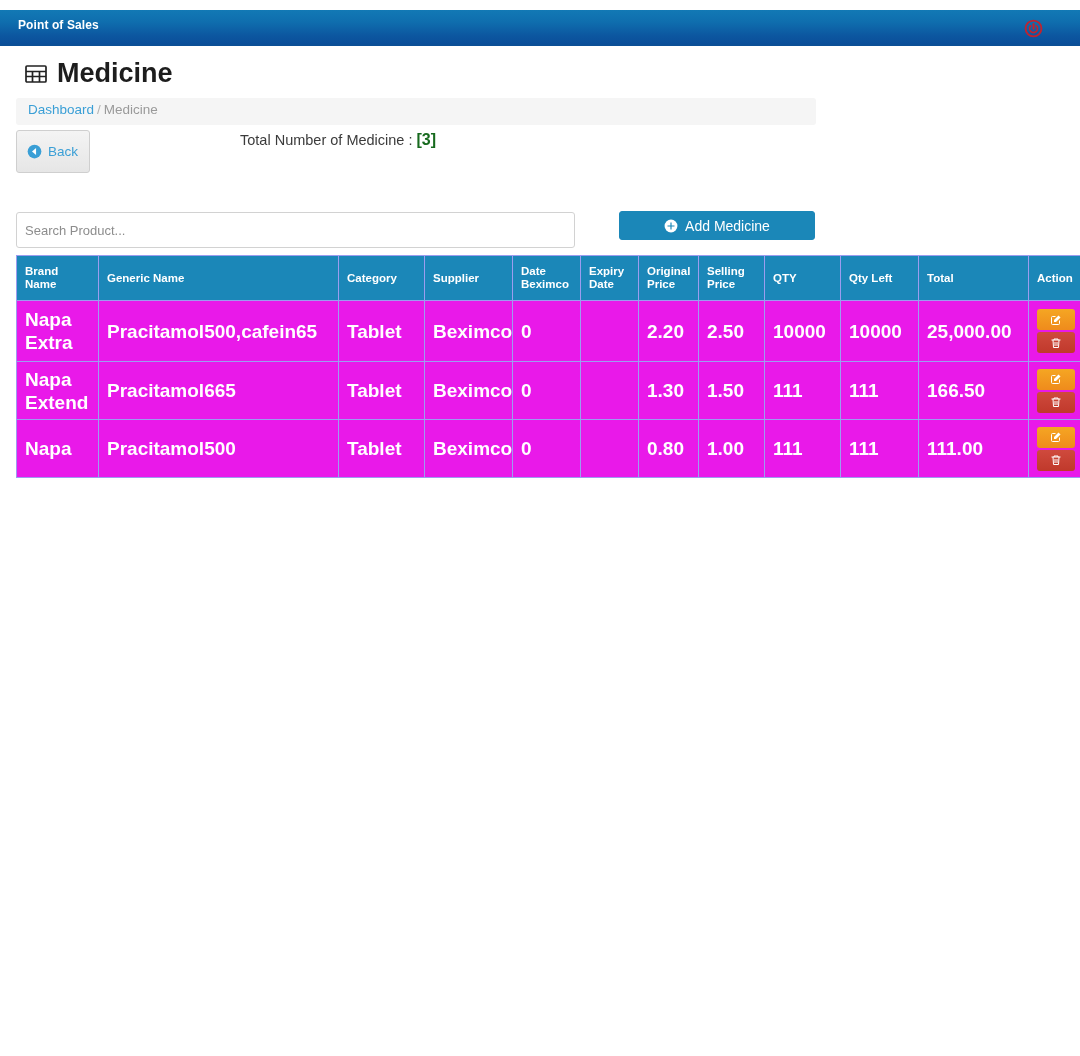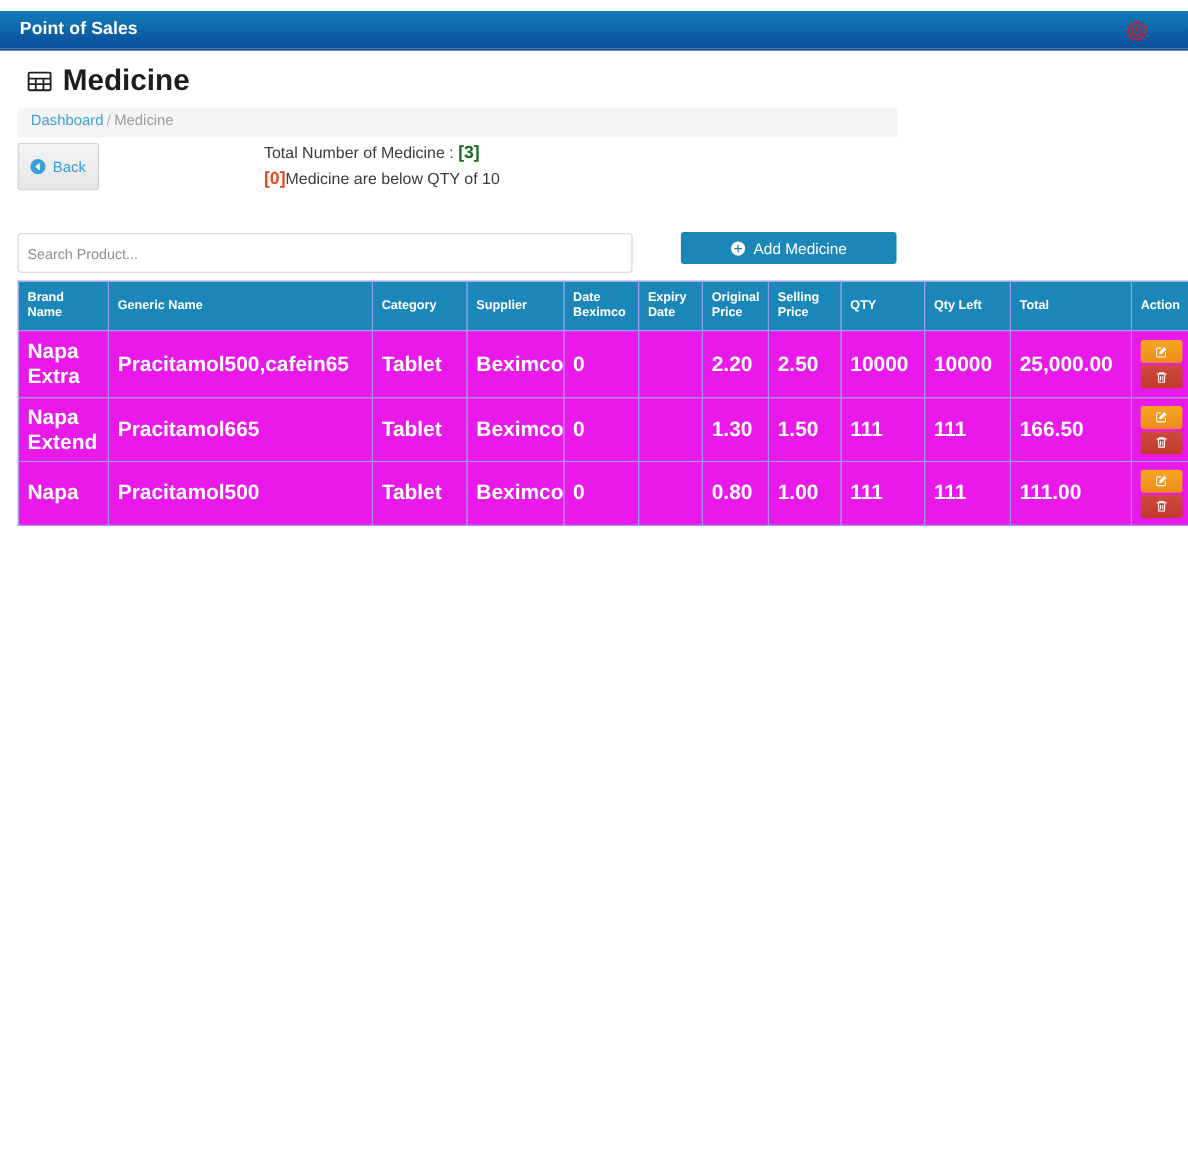--- a/index.html
+++ b/index.html
@@ -16,21 +16,21 @@
     position: absolute;
     left: 0; top: 10px;
     width: 1080px; height: 36px;
     background: linear-gradient(to bottom, #1279b5 0%, #0f6eae 35%, #0c57a0 75%, #0a4e99 100%);
     border-bottom: 2px solid #0b4f96;
   }
   .navbar-brand {
     position: absolute;
     left: 18px; top: 8px;
     color: #ffffff;
-    font-size: 16px;
+    font-size: 12px;
     font-weight: bold;
     letter-spacing: .1px;
     white-space: nowrap;
   }
   .power-icon {
     position: absolute;
     right: 37px; top: 9px;
     width: 19px; height: 19px;
     color: #c0232f;
   }
@@ -236,21 +236,20 @@
     <svg viewBox="0 0 24 24" fill="currentColor">
       <circle cx="12" cy="12" r="11"></circle>
       <path d="M14.5 6.5 L8 12 L14.5 17.5 Z" fill="#ffffff"></path>
     </svg>
   </span>
   <span>Back</span>
 </div>
 
 <div class="stats">
   <div class="line1"><span>Total Number of Medicine : </span><span class="cnt-total">[3]</span></div>
-  <div class="line2"><span class="cnt-low">[0]</span><span>Medicine are below QTY of 10</span></div>
 </div>
 
 <input class="search-input" type="text" placeholder="Search Product..." style="">
 
 <button class="btn-add">
   <span class="plus-circle">
     <svg viewBox="0 0 24 24" fill="currentColor">
       <circle cx="12" cy="12" r="11"></circle>
       <path d="M11 6 h2 v5 h5 v2 h-5 v5 h-2 v-5 h-5 v-2 h5 z" fill="#1b87b8"></path>
     </svg>

